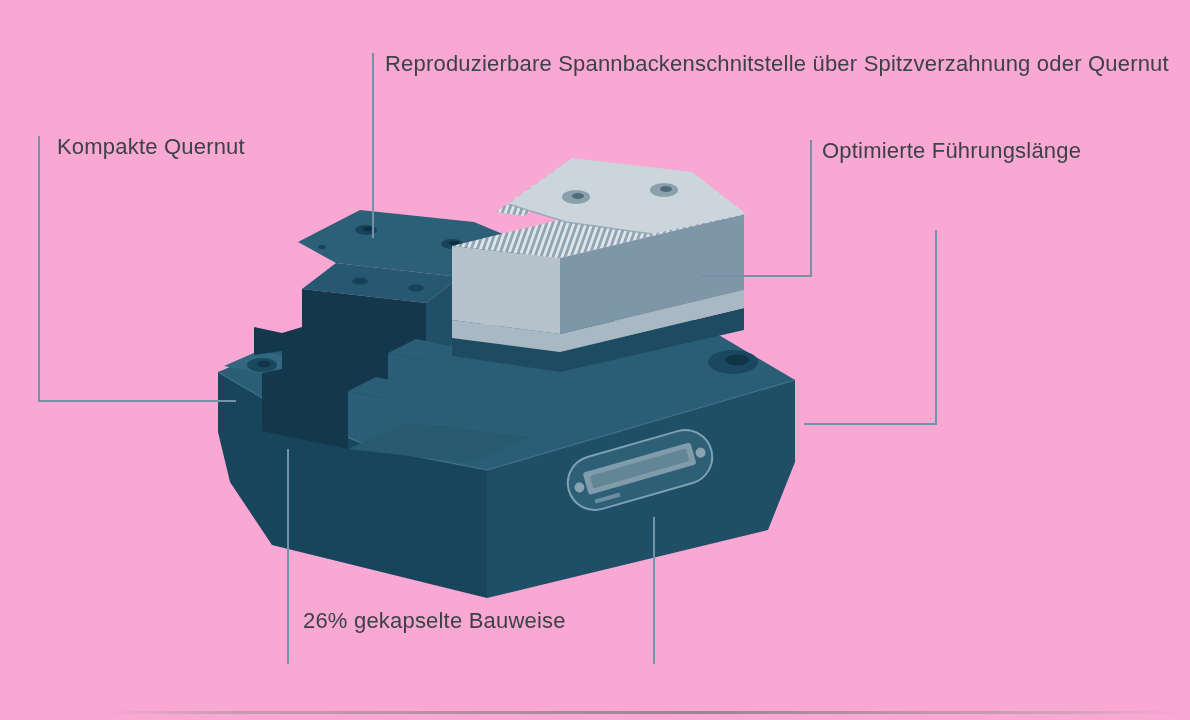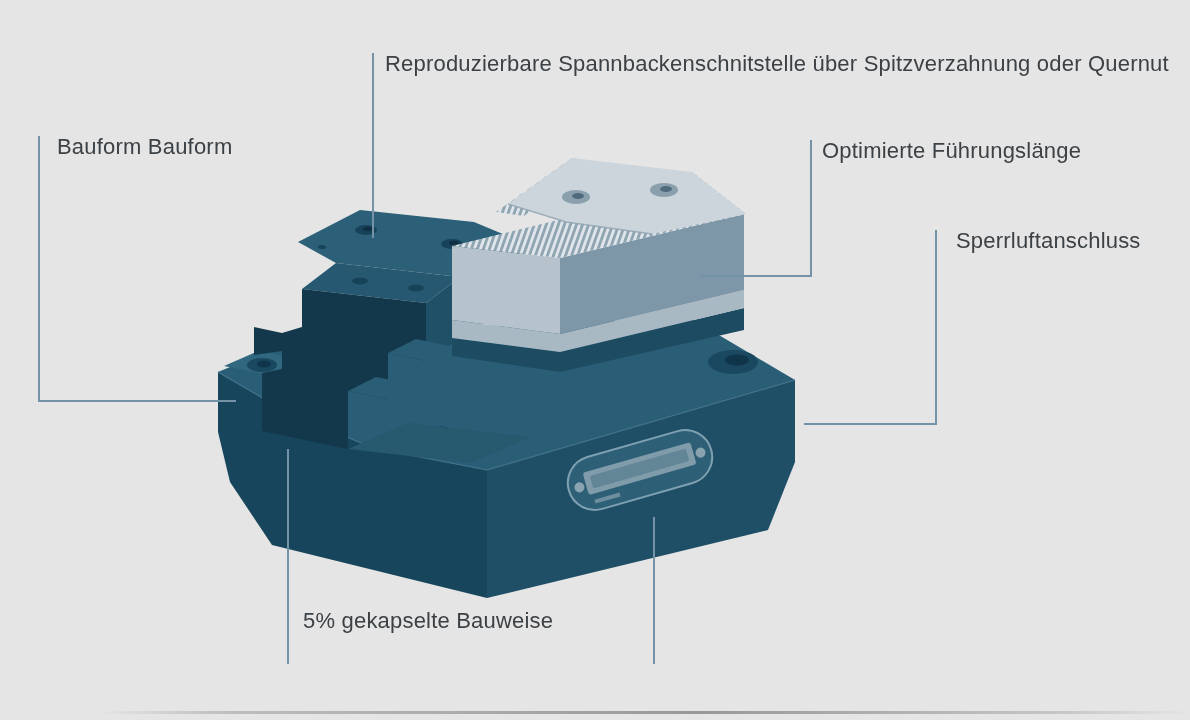--- a/index.html
+++ b/index.html
@@ -1,19 +1,19 @@
 <!DOCTYPE html>
 <html><head>
 <meta charset="utf-8">
 <style>
   html,body{margin:0;padding:0;background:#ffffff;}
   .stage{
     position:relative;
     width:1190px;height:720px;
-    background:#e5e5e5;
+    background:#f9a8d4;
     overflow:hidden;
     font-family:"Liberation Sans", sans-serif;
   }
   .device-svg{position:absolute;left:0;top:0;}
   .callout-label{
     position:absolute;
     font-size:22px;
     line-height:27px;
     color:#3c4145;
     letter-spacing:0.2px;
@@ -117,23 +117,22 @@
       <polyline points="39,136 39,401 236,401"></polyline>
       <polyline points="811,140 811,276 701,276"></polyline>
       <polyline points="936,230 936,424 804,424"></polyline>
       <polyline points="288,449 288,664"></polyline>
       <polyline points="654,517 654,664"></polyline>
     </g>
   </svg>
 
   <div class="callout-label" style="left:385px;top:50px;">Reproduzierbare Spannbackenschnitstelle über Spitzverzahnung oder Quernut</div>
 
-  <div class="callout-label" style="left:57px;top:133px;">Bauform Bauform</div>
+  <div class="callout-label" style="left:57px;top:133px;">Kompakte Quernut</div>
 
   <div class="callout-label" style="left:822px;top:137px;">Optimierte Führungslänge</div>
 
-  <div class="callout-label" style="left:956px;top:227px;">Sperrluftanschluss</div>
 
-  <div class="callout-label" style="left:303px;top:607px;">5% gekapselte Bauweise</div>
+  <div class="callout-label" style="left:303px;top:607px;">26% gekapselte Bauweise</div>
 
 
   <div class="bottom-divider"></div>
 </div>
 
 </body></html>

